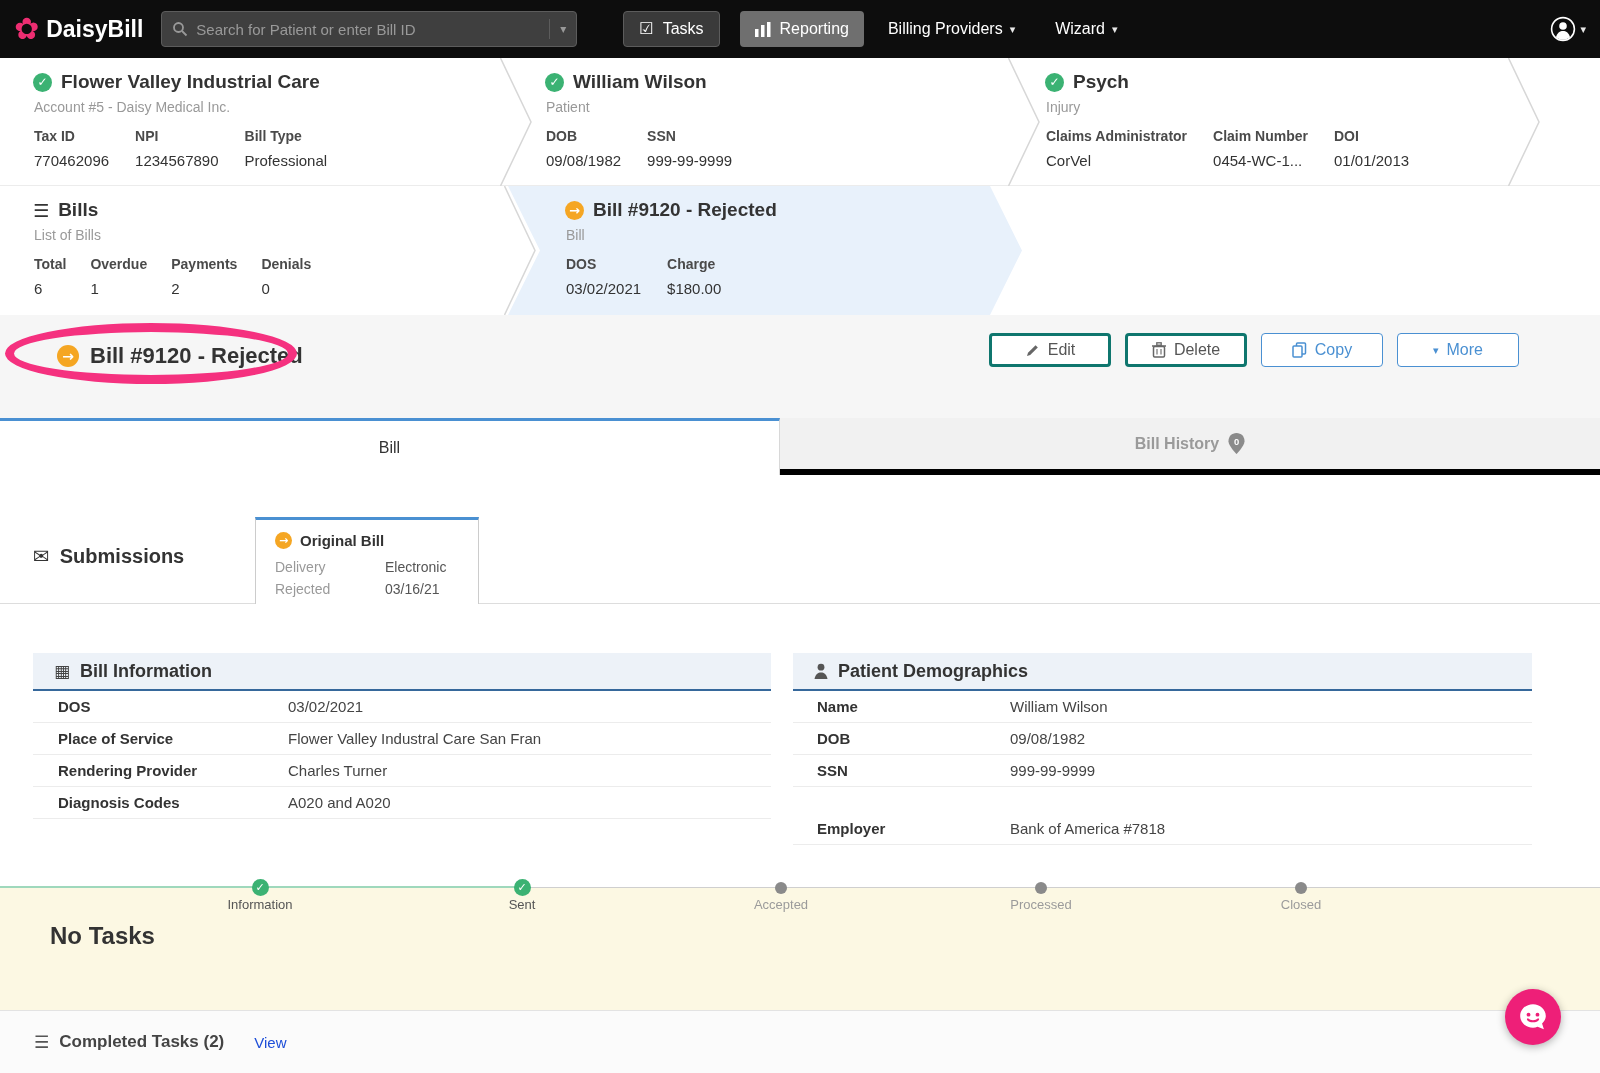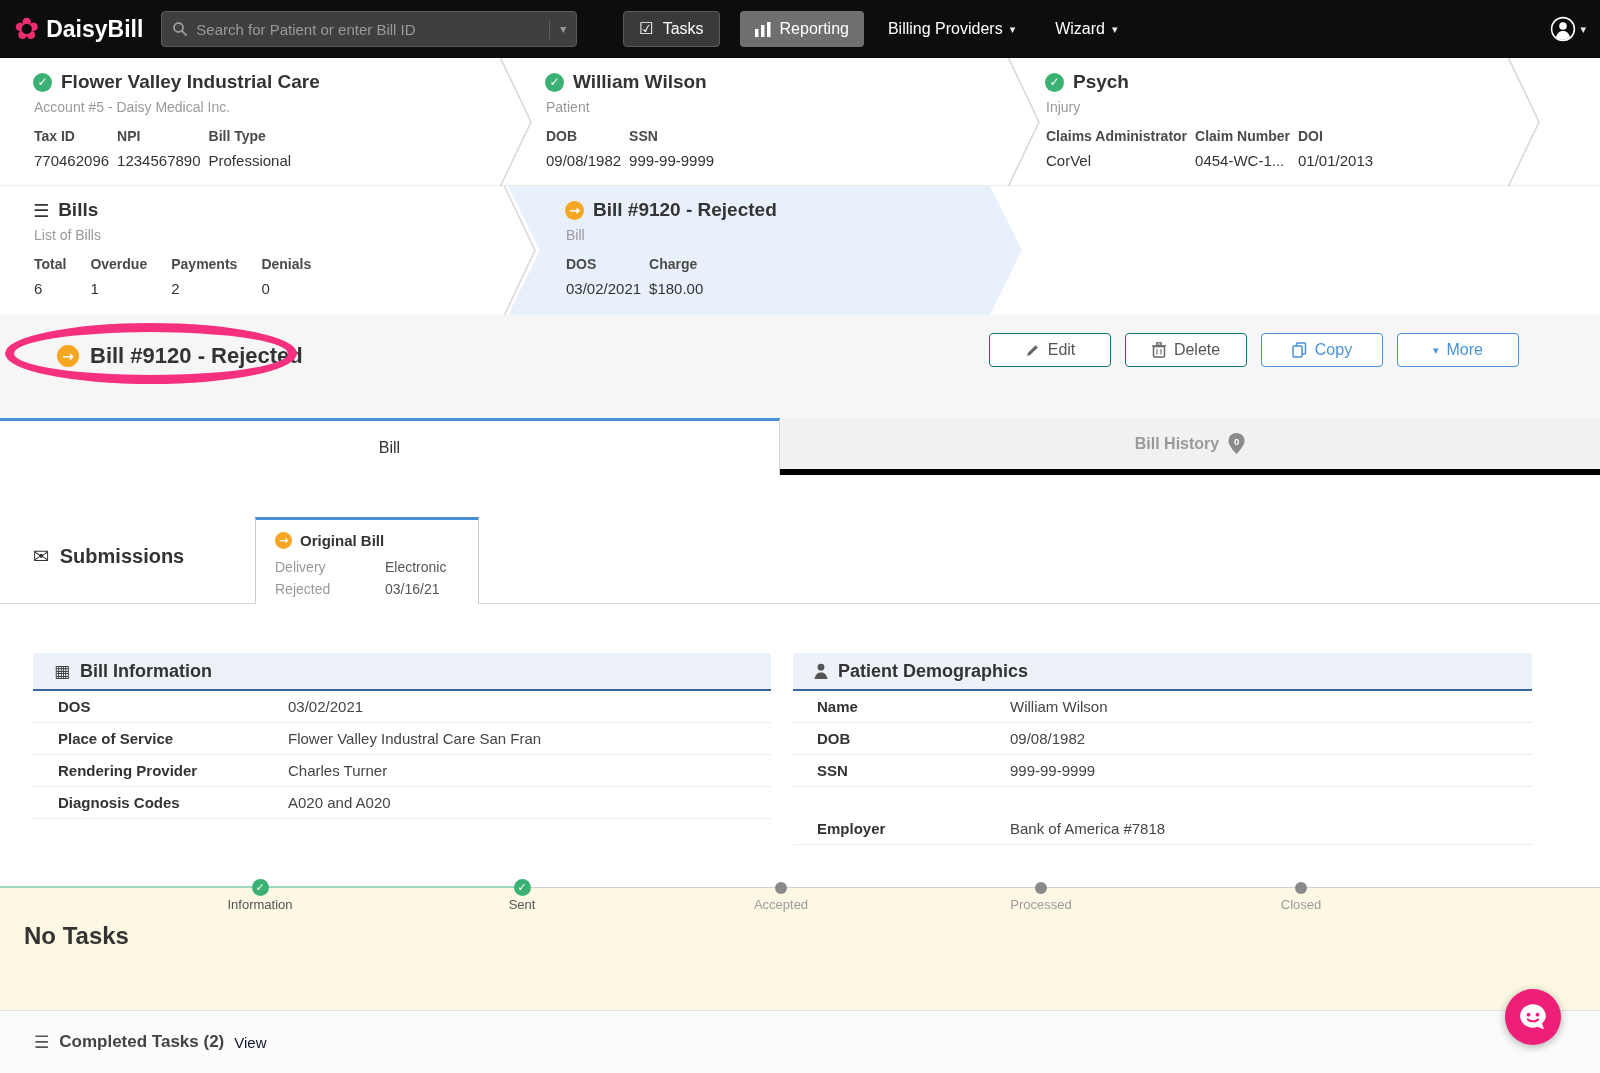--- a/index.html
+++ b/index.html
@@ -32,37 +32,37 @@
   .chev-sep { position:absolute; top:0; }
   .crumb { position:absolute; top:13px; cursor:pointer; }
   .ct-row { display:flex; align-items:center; gap:9px; }
   .ic-check { width:19px; height:19px; border-radius:50%; background:#3bb273; color:#fff; font-size:12px; font-weight:bold;
               display:flex; align-items:center; justify-content:center; flex:0 0 auto; font-family:"DejaVu Sans", sans-serif; }
   .ic-arrow { width:19px; height:19px; border-radius:50%; background:#f5a623; color:#fff; font-size:13px; font-weight:bold;
               display:flex; align-items:center; justify-content:center; flex:0 0 auto; font-family:"DejaVu Sans", sans-serif; }
   .ic-list { color:#333; font-size:18px; font-family:"DejaVu Sans", sans-serif; }
   .c-title { font-size:19px; font-weight:bold; color:#333; }
   .c-sub { font-size:14px; color:#999; margin-top:6px; margin-left:1px; }
-  .c-fields { display:flex; gap:8px; margin-top:13px; margin-left:1px; }
+  .c-fields { display:flex; gap:26px; margin-top:13px; margin-left:1px; }
   .cf .l { font-size:14px; font-weight:bold; color:#4a4a4a; }
   .cf .v { font-size:15px; color:#333; margin-top:8px; }
   .blue-chev { position:absolute; left:508px; top:0; width:514px; height:129px; background:#e8f1fb;
                clip-path:polygon(0 0, 482px 0, 100% 50%, 482px 100%, 0 100%, 32px 50%); }
 
   
   .page-head { position:absolute; top:315px; left:0; width:1600px; height:103px; background:#f6f6f6; }
   .page-title { position:absolute; left:57px; top:28px; display:flex; align-items:center; gap:11px; }
   .page-title .ic-arrow { width:22px; height:22px; font-size:14px; }
   .page-title h1 { font-size:22px; font-weight:bold; color:#333; }
   .annot { position:absolute; left:5px; top:8px; width:292px; height:61px; border:9px solid #f5317f;
            border-radius:50%; pointer-events:none; z-index:5; }
   .actions { position:absolute; left:989px; top:18px; display:flex; gap:14px; }
   .btn { height:34px; width:122px; display:flex; align-items:center; justify-content:center; gap:8px;
          border-radius:4px; font-size:16px; background:#fff; cursor:pointer; }
-  .btn-gray { border:1px solid #0f766e; color:#555; }
+  .btn-gray { border:3px solid #0f766e; color:#555; }
   .btn-blue { border:1px solid #4a90d2; color:#4a90d2; }
   .btn .caret-b { font-size:11px; font-family:"DejaVu Sans", sans-serif; }
 
   
   .tab-bill { position:absolute; top:418px; left:0; width:780px; height:57px; background:#fff;
               border-top:3px solid #4a90d2; border-right:1px solid #d8d8d8;
               display:flex; align-items:center; justify-content:center; font-size:16px; color:#333; cursor:pointer; }
   .tab-history { position:absolute; top:418px; left:780px; width:820px; height:57px; background:#f1f1f1;
                  border-bottom:6px solid #000000; display:flex; align-items:center; justify-content:center; gap:9px;
                  font-size:16px; font-weight:bold; color:#9a9a9a; cursor:pointer; }
@@ -103,26 +103,26 @@
   .tl-check { position:absolute; top:879px; width:17px; height:17px; border-radius:50%; background:#3bb273; color:#fff;
               font-size:11px; font-weight:bold; display:flex; align-items:center; justify-content:center; z-index:3;
               font-family:"DejaVu Sans", sans-serif; }
   .tl-dot { position:absolute; top:881.5px; width:12px; height:12px; border-radius:50%; background:#8a8a8a; z-index:3; }
   .tl-label { position:absolute; top:897px; width:140px; text-align:center; font-size:13px; }
   .tl-done { color:#555; }
   .tl-pend { color:#9b9b9b; }
 
   
   .notasks { position:absolute; top:887px; left:0; width:1600px; height:123px; background:#fcf8e3; }
-  .notasks h2 { position:absolute; left:24px; top:35px; font-size:24px; font-weight:bold; color:#333; }
+  .notasks h2 { position:absolute; left:50px; top:35px; font-size:24px; font-weight:bold; color:#333; }
   .footer { position:absolute; top:1010px; left:0; width:1600px; height:63px; background:#fbfbfb;
             border-top:1px solid #e3e3e3; display:flex; align-items:center; padding-left:34px; gap:10px; }
   .footer .uicon { font-size:17px; color:#555; font-family:"DejaVu Sans", sans-serif; }
   .footer .ct { font-size:17px; font-weight:bold; color:#444; }
-  .footer .view { font-size:15px; color:#0f172a; margin-left:0; cursor:pointer; }
+  .footer .view { font-size:15px; color:#1d4ed8; margin-left:20px; cursor:pointer; }
 
   .chat-fab { position:absolute; left:1505px; top:989px; width:56px; height:56px; border-radius:50%;
               background:#ee1f78; box-shadow:0 2px 8px rgba(0,0,0,.3); display:flex; align-items:center;
               justify-content:center; cursor:pointer; z-index:10; }
 </style>
 </head>
 <body>
 
 <div class="screen">
 

